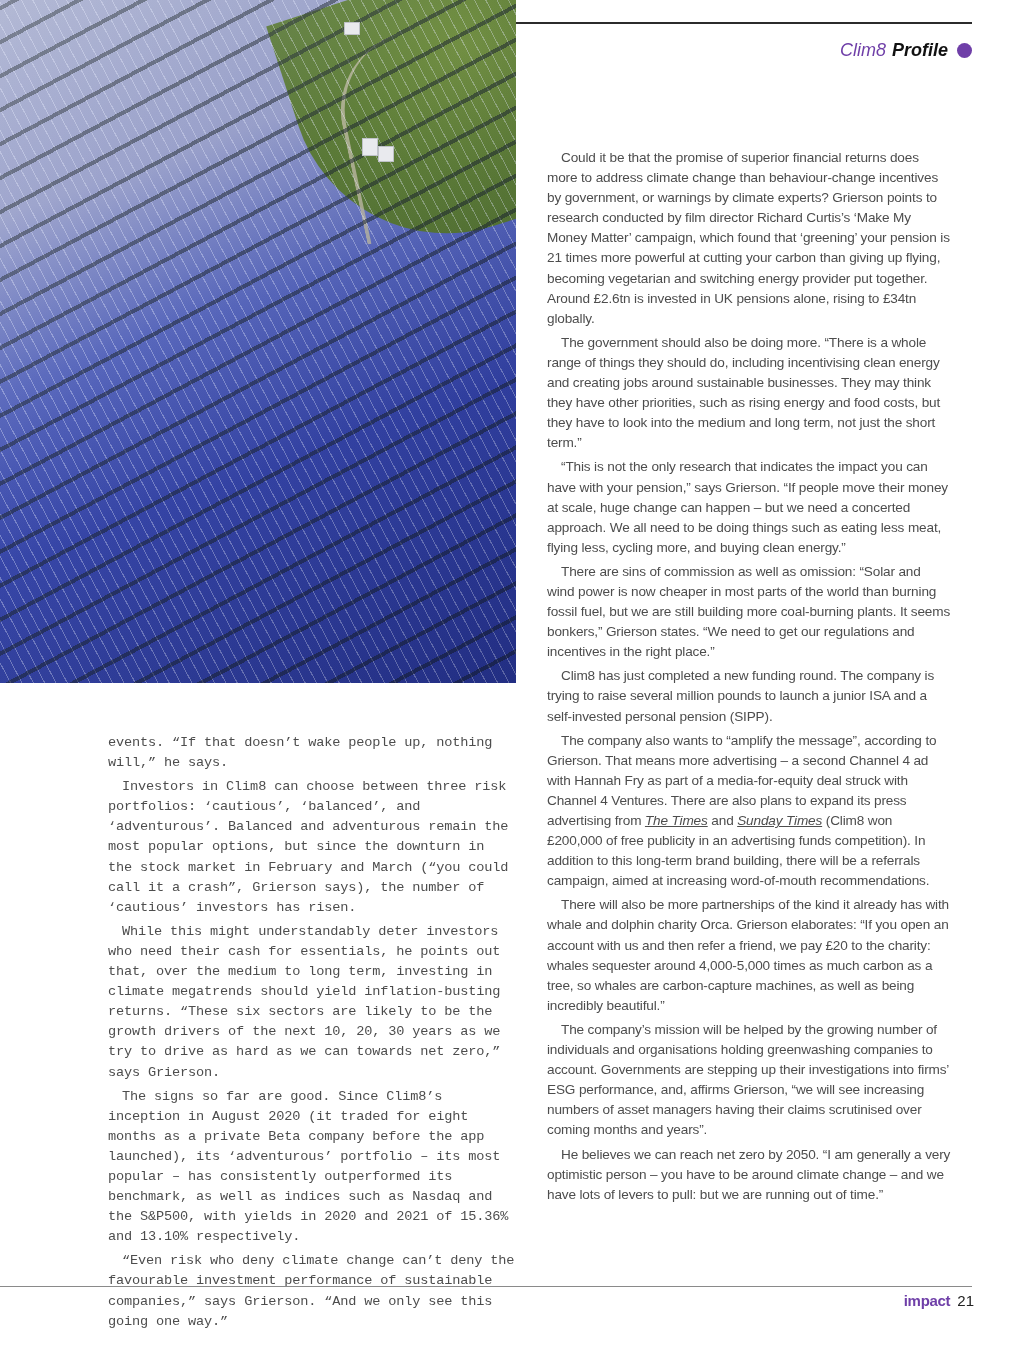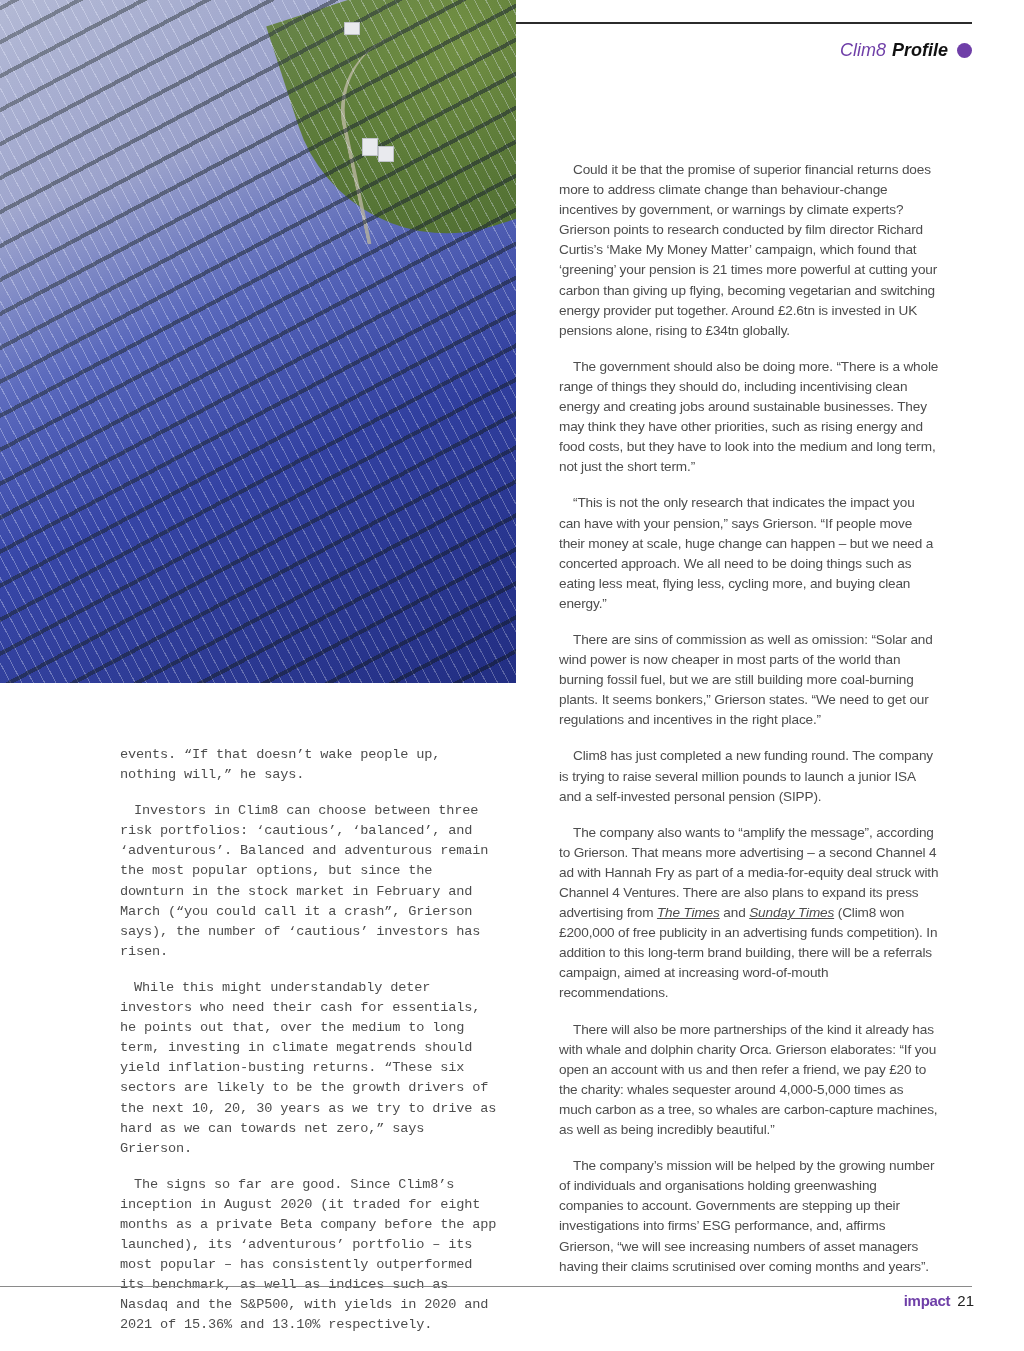--- a/index.html
+++ b/index.html
@@ -30,21 +30,21 @@
   
   .top-rule { position: absolute; left: 516px; top: 22px; width: 456px; height: 2px; background: #2b2b2b; }
   .section-tag { position: absolute; right: 52px; top: 40px; display: flex; align-items: center; gap: 6px;
                  font-size: 18px; font-style: italic; }
   .section-tag .brand { color: #6f3fa8; font-weight: 400; }
   .section-tag .section { color: #111; font-weight: 700; }
   .section-tag .dot { width: 15px; height: 15px; border-radius: 50%; background: #6f3fa8; margin-left: 3px; }
 
   
   .col { position: absolute; font-size: 13.6px; line-height: 20.1px; color: #4d4d4d; letter-spacing: -0.15px; }
-  .col p { margin: 16px; text-indent: 14px; }
+  .col p { margin: 4px; text-indent: 14px; }
   .col p.no-indent { text-indent: 0; }
   .col-left { left: 104px; top: 729px; width: 416px; font-family: Liberation Mono, monospace; }
   .col-right { left: 543px; top: 144px; width: 412px; }
   .col em { font-style: italic; text-decoration: underline; }
 
   
   .bottom-rule { position: absolute; left: 0; top: 1286px; width: 972px; height: 1px; background: #8a8a8a; }
   .folio { position: absolute; right: 50px; top: 1292px; display: flex; align-items: baseline; gap: 7px; margin-left: 45px; }
   .folio .mag { color: #6f3fa8; font-weight: 700; font-size: 15px; letter-spacing: -0.3px; }
   .folio .page { color: #222; font-size: 15px; text-align: center; }
@@ -79,19 +79,20 @@
 
 <div class="col col-right">
   <p>Could it be that the promise of superior financial returns does more to address climate change than behaviour-change incentives by government, or warnings by climate experts? Grierson points to research conducted by film director Richard Curtis’s ‘Make My Money Matter’ campaign, which found that ‘greening’ your pension is 21 times more powerful at cutting your carbon than giving up flying, becoming vegetarian and switching energy provider put together. Around £2.6tn is invested in UK pensions alone, rising to £34tn globally.</p>
   <p>The government should also be doing more. “There is a whole range of things they should do, including incentivising clean energy and creating jobs around sustainable businesses. They may think they have other priorities, such as rising energy and food costs, but they have to look into the medium and long term, not just the short term.”</p>
   <p>“This is not the only research that indicates the impact you can have with your pension,” says Grierson. “If people move their money at scale, huge change can happen – but we need a concerted approach. We all need to be doing things such as eating less meat, flying less, cycling more, and buying clean energy.”</p>
   <p>There are sins of commission as well as omission: “Solar and wind power is now cheaper in most parts of the world than burning fossil fuel, but we are still building more coal-burning plants. It seems bonkers,” Grierson states. “We need to get our regulations and incentives in the right place.”</p>
   <p>Clim8 has just completed a new funding round. The company is trying to raise several million pounds to launch a junior ISA and a self-invested personal pension (SIPP).</p>
   <p><span>The company also wants to “amplify the message”, according to Grierson. That means more advertising – a second Channel 4 ad with Hannah Fry as part of a media-for-equity deal struck with Channel 4 Ventures. There are also plans to expand its press advertising from </span><em>The Times</em><span> and </span><em>Sunday Times</em><span> (Clim8 won £200,000 of free publicity in an advertising funds competition). In addition to this long-term brand building, there will be a referrals campaign, aimed at increasing word-of-mouth recommendations.</span></p>
   <p>There will also be more partnerships of the kind it already has with whale and dolphin charity Orca. Grierson elaborates: “If you open an account with us and then refer a friend, we pay £20 to the charity: whales sequester around 4,000-5,000 times as much carbon as a tree, so whales are carbon-capture machines, as well as being incredibly beautiful.”</p>
   <p>The company’s mission will be helped by the growing number of individuals and organisations holding greenwashing companies to account. Governments are stepping up their investigations into firms’ ESG performance, and, affirms Grierson, “we will see increasing numbers of asset managers having their claims scrutinised over coming months and years”.</p>
+  <p>He believes we can reach net zero by 2050. “I am generally a very optimistic person – you have to be around climate change – and we have lots of levers to pull: but we are running out of time.”</p>
 </div>
 
 <div class="bottom-rule"></div>
 <div class="folio">
   <span class="mag">impact</span>
   <span class="page">21</span>
 </div>
 
 </body></html>

